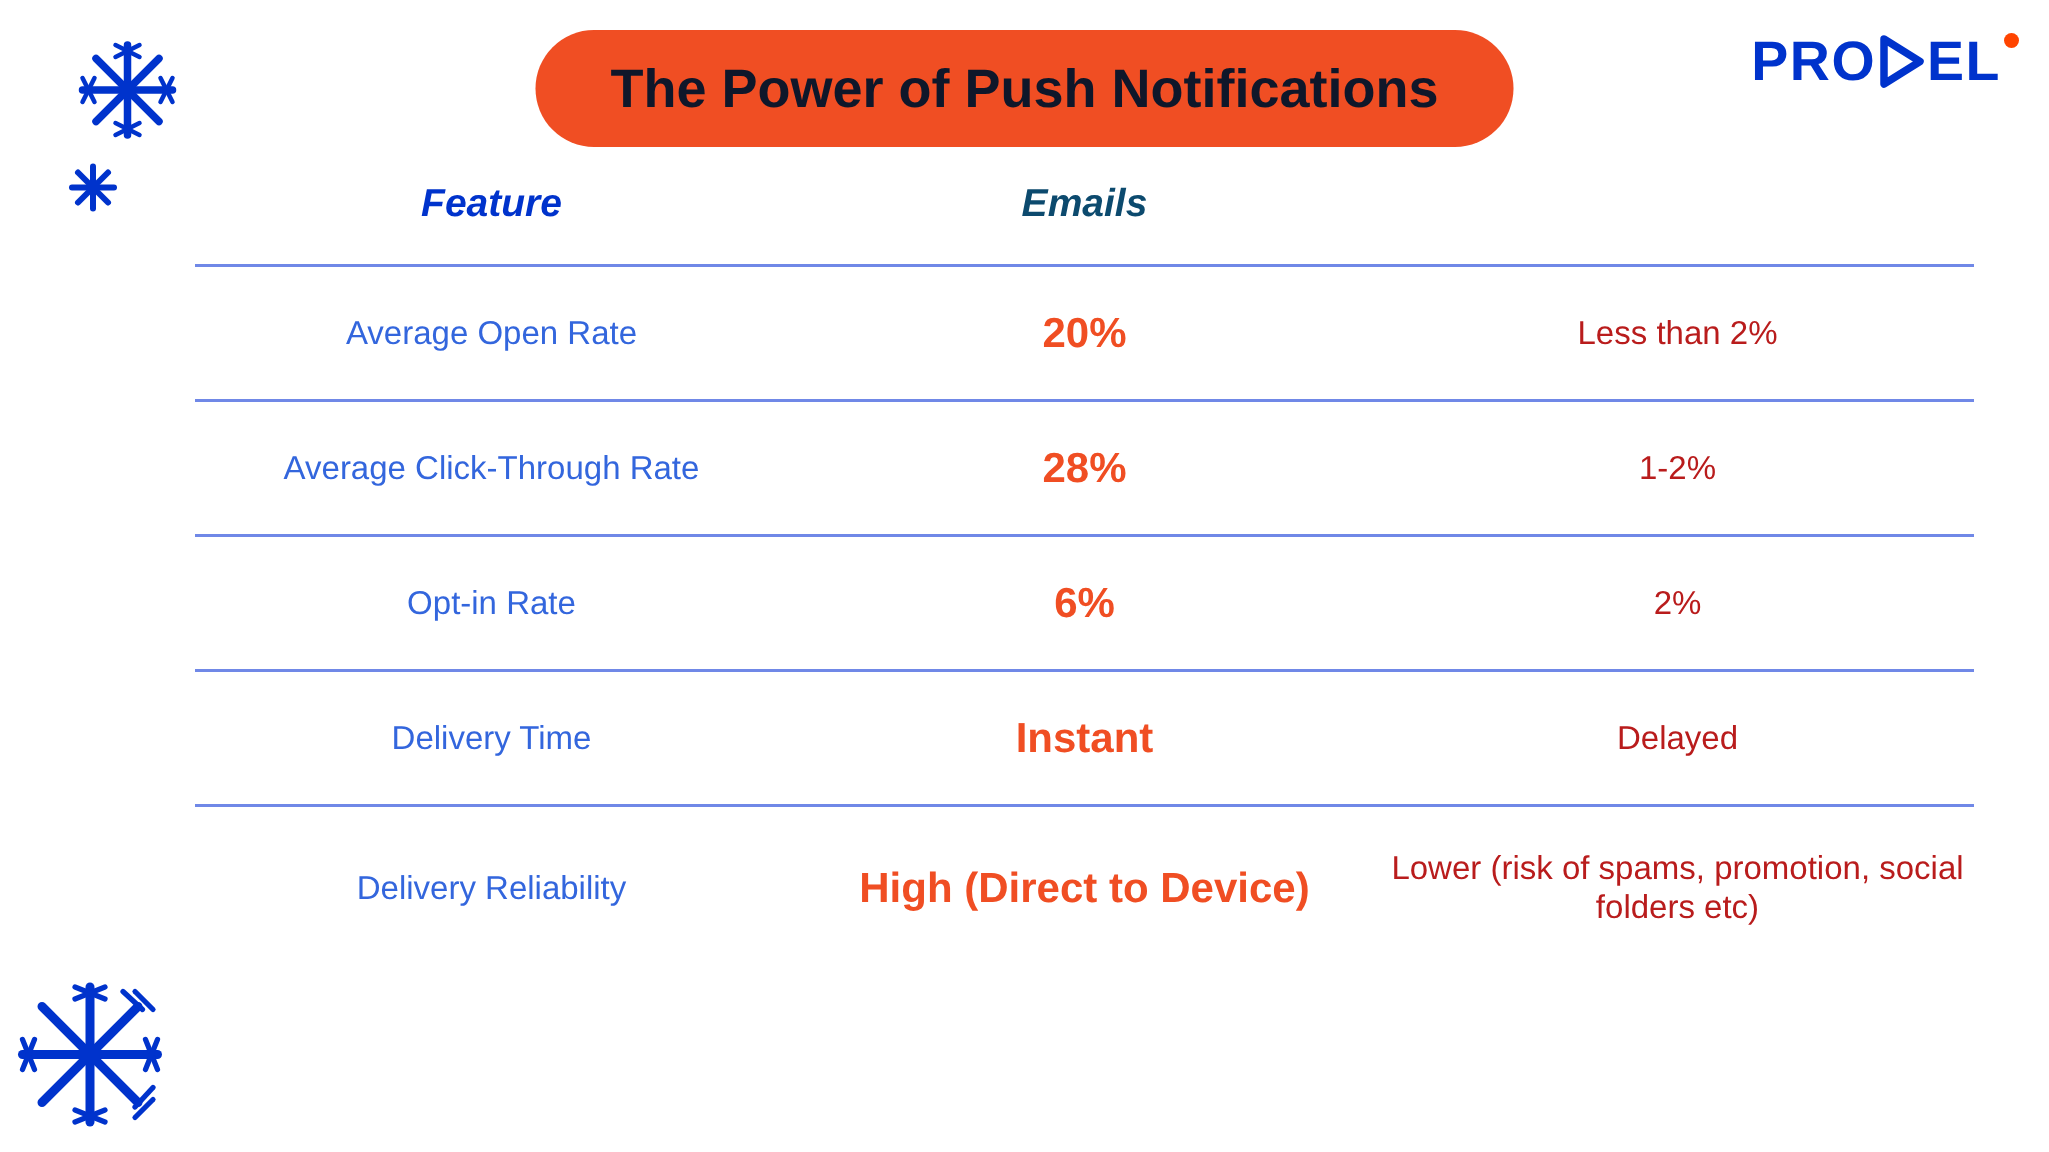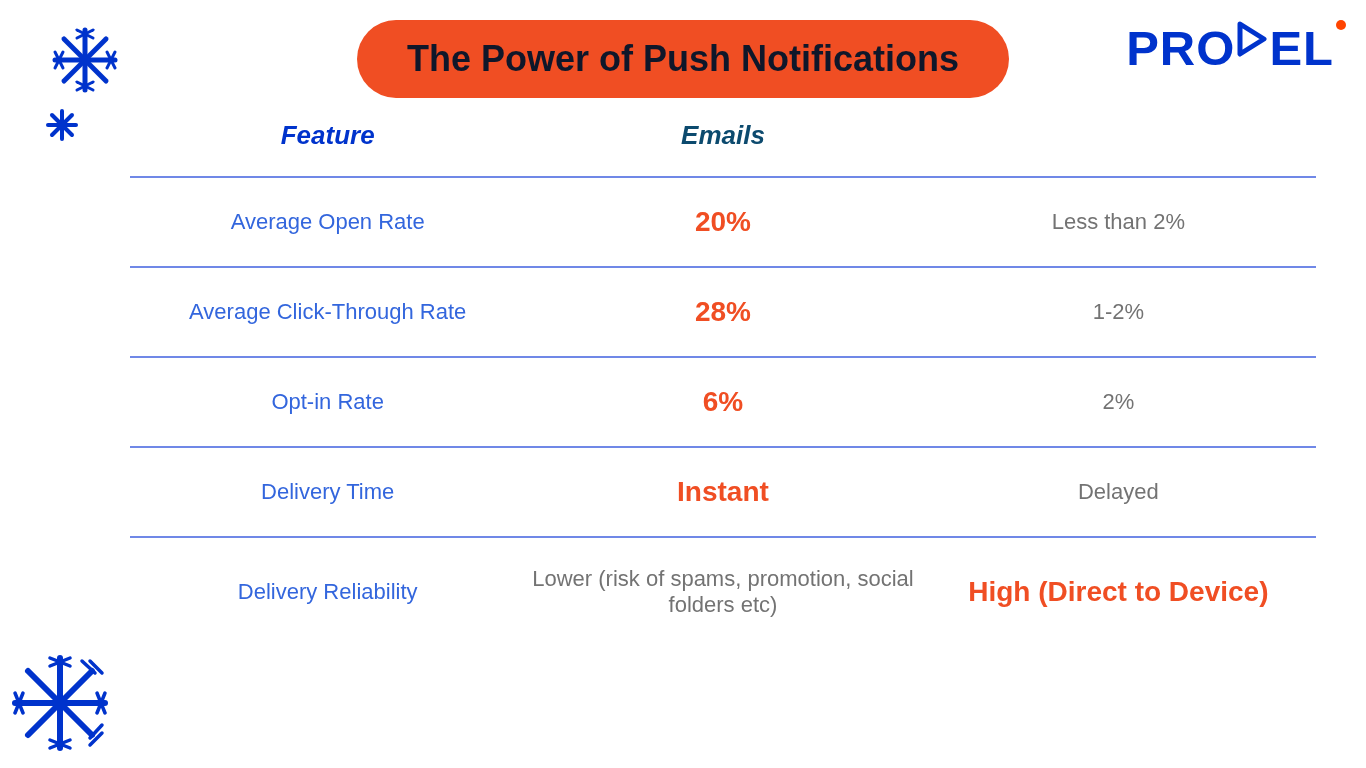--- a/index.html
+++ b/index.html
@@ -31,27 +31,27 @@
     }
 
     
     .logo-area {
       position: absolute;
       top: 20px;
       right: 20px;
     }
 
     .logo-text {
-      font-size: 49px;
+      font-size: 37px;
       font-weight: 900;
       color: #0033cc;
       letter-spacing: 1px;
       font-family: Arial, sans-serif;
       display: flex;
-      align-items: flex-start;
+      align-items: center;
       margin-left: 12px;
     }
 
     .logo-text .pro {
       color: #0033cc;
     }
 
     .logo-text .el {
       color: #0033cc;
     }
@@ -154,21 +154,21 @@
       font-weight: 400;
     }
 
     .data-cell.push-value {
       color: #f04e23;
       font-size: 28px;
       font-weight: 900;
     }
 
     .data-cell.email-value {
-      color: #737373;
+      color: #b91c1c;
       font-size: 22px;
       font-weight: 400;
     }
 
     
     .snowflake-svg {
       width: 100%;
       height: 100%;
     }
   </style>
@@ -281,16 +281,16 @@
   <div class="data-row">
     <div class="data-cell feature-name">Delivery Time</div>
     <div class="data-cell push-value">Instant</div>
     <div class="data-cell email-value">Delayed</div>
   </div>
 
   <div class="divider"></div>
 
   <div class="data-row">
     <div class="data-cell feature-name">Delivery Reliability</div>
+    <div class="data-cell push-value">High (Direct to Device)</div>
     <div class="data-cell email-value">Lower (risk of spams, promotion, social folders etc)</div>
-    <div class="data-cell push-value">High (Direct to Device)</div>
   </div>
 </div>
 
 </body></html>

